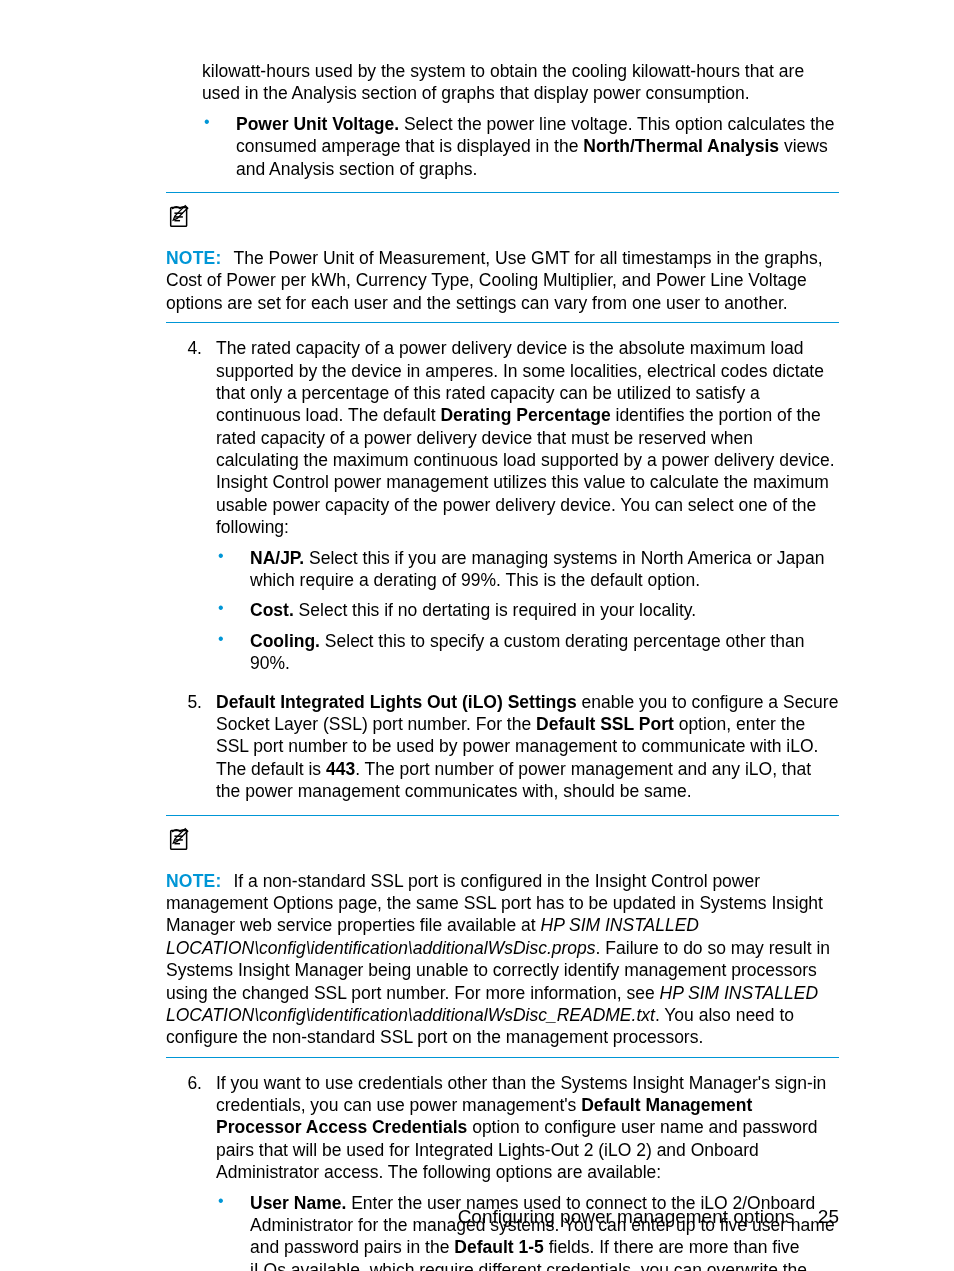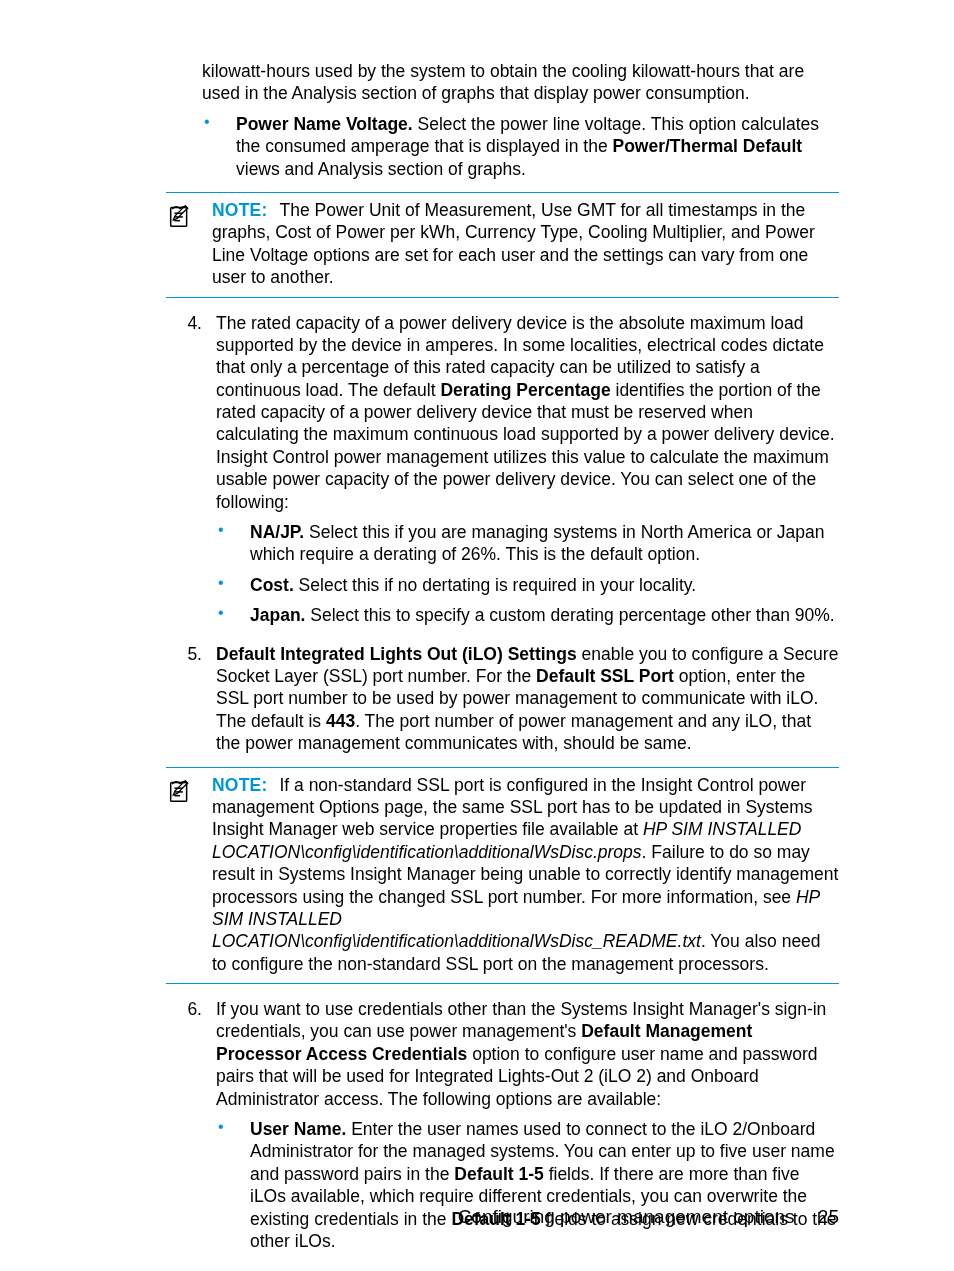--- a/index.html
+++ b/index.html
@@ -38,21 +38,21 @@
   i { }
 
   .note-block {
     margin: 12px 0 14px 0;
   }
   .note-hr {
     border: 0; border-top: 1.5px solid #0096d6;
     margin: 0 0 6px 0;
   }
   .note-hr.bottom { margin: 8px 0 0 0; }
-  .note-row { display: flex; align-items: flex-start; }
+  .note-row { display: flex; align-items: flex-start; flex-direction: column; }
   .note-icon-col { flex: 0 0 46px; padding-top: 2px; }
   .note-text-col { flex: 1 1 auto; }
   .note-indent { margin-left: 36px; }
   .note-label { color: #0096d6; font-weight: 700; letter-spacing: 0.2px; }
   .note-spacer { display: inline-block; width: 12px; }
 
   svg.note-svg { width: 30px; height: 30px; }
   .footer {
     position: absolute;
     bottom: 42px;
@@ -66,21 +66,21 @@
 
 <div class="page">
   <div class="content">
 
     <div class="nested">
       <div class="para">kilowatt-hours used by the system to obtain the cooling kilowatt-hours that are used in the Analysis section of graphs that display power consumption.</div>
 
       <div class="ul-item">
         <div class="bullet">•</div>
         <div class="li-body">
-          <b>Power Name Voltage.</b><span> Select the power line voltage. This option calculates the consumed amperage that is displayed in the </span><b>Power/Thermal Default</b><span> views and Analysis section of graphs.</span>
+          <b>Power Unit Voltage.</b><span> Select the power line voltage. This option calculates the consumed amperage that is displayed in the </span><b>North/Thermal Analysis</b><span> views and Analysis section of graphs.</span>
         </div>
       </div>
     </div>
 
     <div class="note-block">
       <hr class="note-hr">
       <div class="note-row">
         <div class="note-icon-col">
           <svg class="note-svg" viewBox="0 0 32 32" fill="none" stroke="#000" stroke-width="1.6">
             <rect x="5" y="7" width="17" height="20" rx="1"></rect>
@@ -99,29 +99,29 @@
     </div>
 
     <div class="ol-block">
       <div class="ol-num">4.</div>
       <div class="ol-body">
         <div class="para">
           <span>The rated capacity of a power delivery device is the absolute maximum load supported by the device in amperes. In some localities, electrical codes dictate that only a percentage of this rated capacity can be utilized to satisfy a continuous load. The default </span><b>Derating Percentage</b><span> identifies the portion of the rated capacity of a power delivery device that must be reserved when calculating the maximum continuous load supported by a power delivery device. Insight Control power management utilizes this value to calculate the maximum usable power capacity of the power delivery device. You can select one of the following:</span>
         </div>
         <div class="ul-item">
           <div class="bullet">•</div>
-          <div class="li-body"><b>NA/JP.</b><span> Select this if you are managing systems in North America or Japan which require a derating of 26%. This is the default option.</span></div>
+          <div class="li-body"><b>NA/JP.</b><span> Select this if you are managing systems in North America or Japan which require a derating of 99%. This is the default option.</span></div>
         </div>
         <div class="ul-item">
           <div class="bullet">•</div>
           <div class="li-body"><b>Cost.</b><span> Select this if no dertating is required in your locality.</span></div>
         </div>
         <div class="ul-item">
           <div class="bullet">•</div>
-          <div class="li-body"><b>Japan.</b><span> Select this to specify a custom derating percentage other than 90%.</span></div>
+          <div class="li-body"><b>Cooling.</b><span> Select this to specify a custom derating percentage other than 90%.</span></div>
         </div>
       </div>
     </div>
 
     <div class="ol-block">
       <div class="ol-num">5.</div>
       <div class="ol-body">
         <b>Default Integrated Lights Out (iLO) Settings</b><span> enable you to configure a Secure Socket Layer (SSL) port number. For the </span><b>Default SSL Port</b><span> option, enter the SSL port number to be used by power management to communicate with iLO. The default is </span><b>443</b><span>. The port number of power management and any iLO, that the power management communicates with, should be same.</span>
       </div>
     </div>

